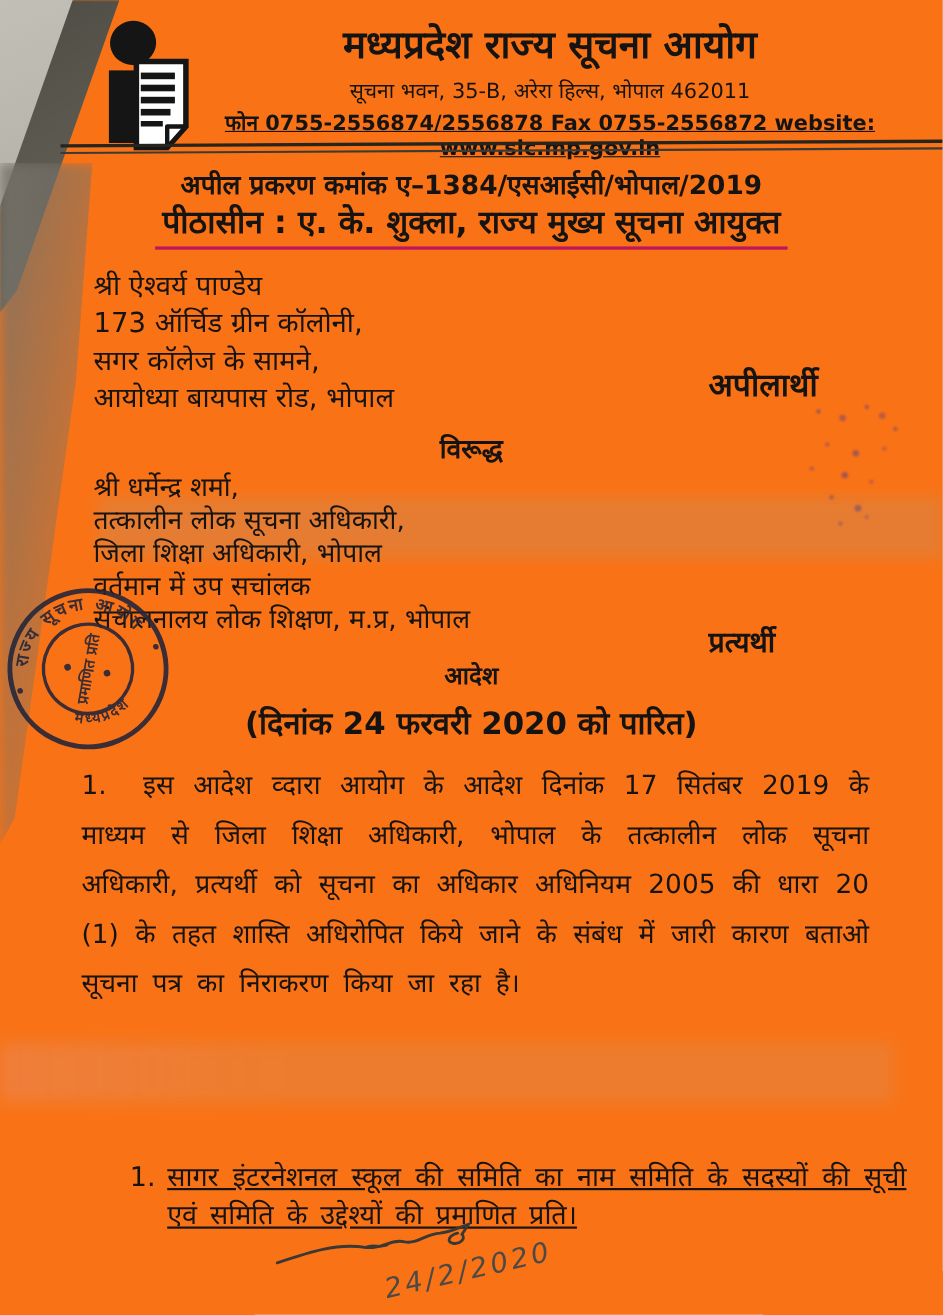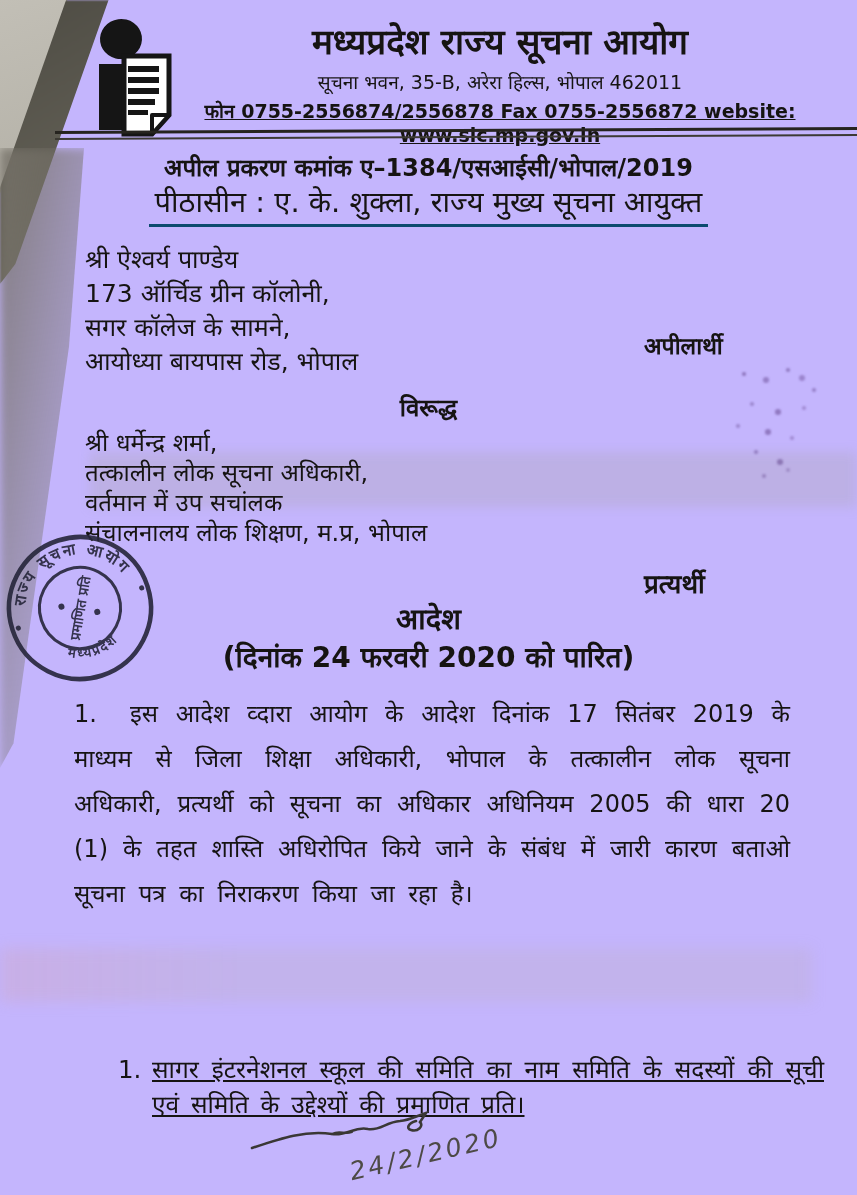--- a/index.html
+++ b/index.html
@@ -3,21 +3,21 @@
 <meta charset="utf-8">
 <style>
   html,body{margin:0;padding:0;}
   body{
     width:857px;height:1195px;
     font-family:"DejaVu Sans",sans-serif;
     background:#d8d6d0;
   }
   .page{
     position:relative;width:857px;height:1195px;
-    background:#c4b5fd;overflow:hidden;color:#161412;
+    background:#f97316;overflow:hidden;color:#161412;
   }
   
   .corner-light{
     position:absolute;left:0;top:0;width:112px;height:262px;
     background:linear-gradient(160deg,#c2bfb6,#aeaba1);
     clip-path:polygon(0 0,60% 0,0 74%);
   }
   .corner-dark{
     position:absolute;left:0;top:0;width:118px;height:284px;
     background:linear-gradient(150deg,#4d4b43,#6d6a5f);
@@ -57,36 +57,36 @@
   .org-name{font-size:35px;font-weight:bold;line-height:1.15;}
   .address-line{font-size:19px;font-weight:normal;margin-top:7px;}
   .contact-line{font-size:19px;font-weight:bold;margin-top:3px;text-decoration:underline;}
   .header-rule{position:absolute;left:55px;top:129px;width:802px;transform:rotate(-0.3deg);}
   .header-rule .r1{height:3px;background:#26241f;}
   .header-rule .r2{height:2px;background:#3c3a34;margin-top:4px;}
   
   .case-number{position:absolute;left:0;top:150px;width:100%;text-align:center;
     font-size:24px;font-weight:bold;}
   .presiding-wrap{position:absolute;left:0;top:181px;width:100%;text-align:center;}
-  .presiding{display:inline-block;font-size:29px;font-weight:normal;
-    border-bottom:3px solid #0c4a6e;padding:0 6px 4px;}
+  .presiding{display:inline-block;font-size:29px;font-weight:bold;
+    border-bottom:3px solid #be185d;padding:0 6px 4px;}
   
   .appellant-block{position:absolute;left:85px;top:243px;font-size:25px;line-height:34px;}
-  .role-appellant{position:absolute;left:644px;top:329px;font-size:23px;font-weight:bold;}
+  .role-appellant{position:absolute;left:644px;top:329px;font-size:29px;font-weight:bold;}
   .versus{position:absolute;left:0;top:390px;width:100%;text-align:center;
     font-size:24px;font-weight:bold;}
   .respondent-block{position:absolute;left:85px;top:428px;font-size:24px;line-height:30px;}
   .role-respondent{position:absolute;left:644px;top:530px;font-size:26px;font-weight:bold;margin-top:35px;}
   .party-line{white-space:nowrap;}
   
   .stamp{position:absolute;left:4px;top:532px;width:152px;height:152px;
     transform:rotate(-18deg);opacity:.9;}
   
   .order-title{position:absolute;left:0;top:598px;width:100%;text-align:center;
-    font-size:29px;font-weight:bold;}
+    font-size:22px;font-weight:bold;}
   .order-passed{position:absolute;left:0;top:637px;width:100%;text-align:center;
     font-size:28px;font-weight:bold;}
   .para{position:absolute;left:74px;width:716px;font-size:24px;line-height:45px;
     text-align:justify;word-spacing:6px;}
   .para-1{top:692px;}
   .para-2{top:920px;}
   .pnum{display:inline-block;min-width:56px;}
   .req-item{position:absolute;left:118px;top:1052px;width:672px;
     font-size:24.5px;line-height:35px;text-align:justify;word-spacing:4px;
     padding-left:34px;text-indent:-34px;text-decoration:underline;}
@@ -143,20 +143,21 @@
     <div class="party-line">सगर कॉलेज के सामने,</div>
     <div class="party-line">आयोध्या बायपास रोड, भोपाल</div>
   </div>
   <div class="role-appellant">अपीलार्थी</div>
 
   <div class="versus">विरूद्ध</div>
 
   <div class="respondent-block">
     <div class="party-line">श्री धर्मेन्द्र शर्मा,</div>
     <div class="party-line">तत्कालीन लोक सूचना अधिकारी,</div>
+    <div class="party-line">जिला शिक्षा अधिकारी, भोपाल</div>
     <div class="party-line">वर्तमान में उप सचांलक</div>
     <div class="party-line">संचालनालय लोक शिक्षण, म.प्र, भोपाल</div>
   </div>
   <div class="role-respondent">प्रत्यर्थी</div>
 
   <svg class="stamp" viewBox="0 0 150 150" xmlns="http://www.w3.org/2000/svg">
     <defs>
       <path id="arcTop" d="M 20,77 A 55,55 0 1 1 130,77" fill="none"></path>
       <path id="arcBottom" d="M 24,82 A 52,52 0 0 0 126,82" fill="none"></path>
     </defs>

